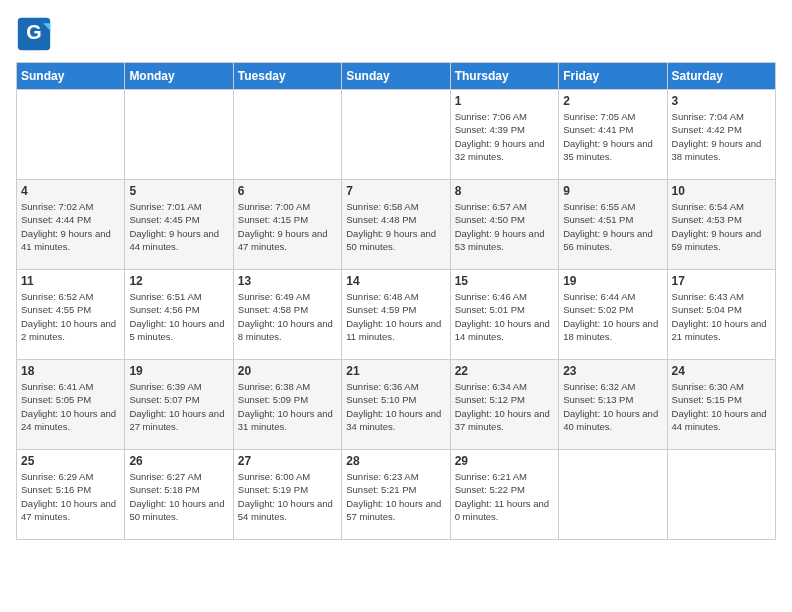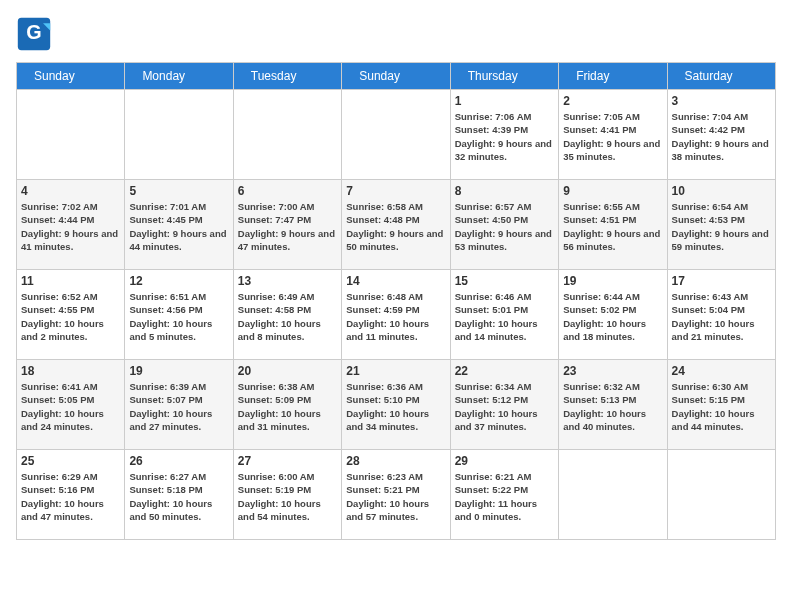--- a/index.html
+++ b/index.html
@@ -49,22 +49,22 @@
     }
     table {
       width: 100%;
       border-collapse: collapse;
       table-layout: fixed;
     }
     th {
       background-color: #2a7fd4;
       color: #fff;
       font-size: 12px;
-      font-weight: normal;
-      padding: 6px 17px;
+      font-weight: bold;
+      padding: 6px 4px;
       text-align: left;
       border: 1px solid #ccc;
     }
     td {
       border: 1px solid #ccc;
       vertical-align: top;
       padding: 4px;
       font-size: 10px;
       color: #333;
       height: 90px;
@@ -73,21 +73,20 @@
       font-size: 12px;
       font-weight: bold;
       color: #333;
       display: block;
       margin-bottom: 2px;
     }
     .day-info {
       font-size: 9.5px;
       line-height: 1.4;
       color: #444;
-      font-weight: bold;
     }
     .empty-cell {
       background: #f9f9f9;
     }
     tr:nth-child(even) td {
       background-color: #f5f5f5;
     }
     tr:nth-child(odd) td {
       background-color: #ffffff;
     }
@@ -165,21 +164,21 @@
         <td>
           <span class="day-number">5</span>
           <div class="day-info">Sunrise: 7:01 AM
 Sunset: 4:45 PM
 Daylight: 9 hours
 and 44 minutes.</div>
         </td>
         <td>
           <span class="day-number">6</span>
           <div class="day-info">Sunrise: 7:00 AM
-Sunset: 7:47 PM
+Sunset: 4:15 PM
 Daylight: 9 hours
 and 47 minutes.</div>
         </td>
         <td>
           <span class="day-number">7</span>
           <div class="day-info">Sunrise: 6:58 AM
 Sunset: 4:48 PM
 Daylight: 9 hours
 and 50 minutes.</div>
         </td>

